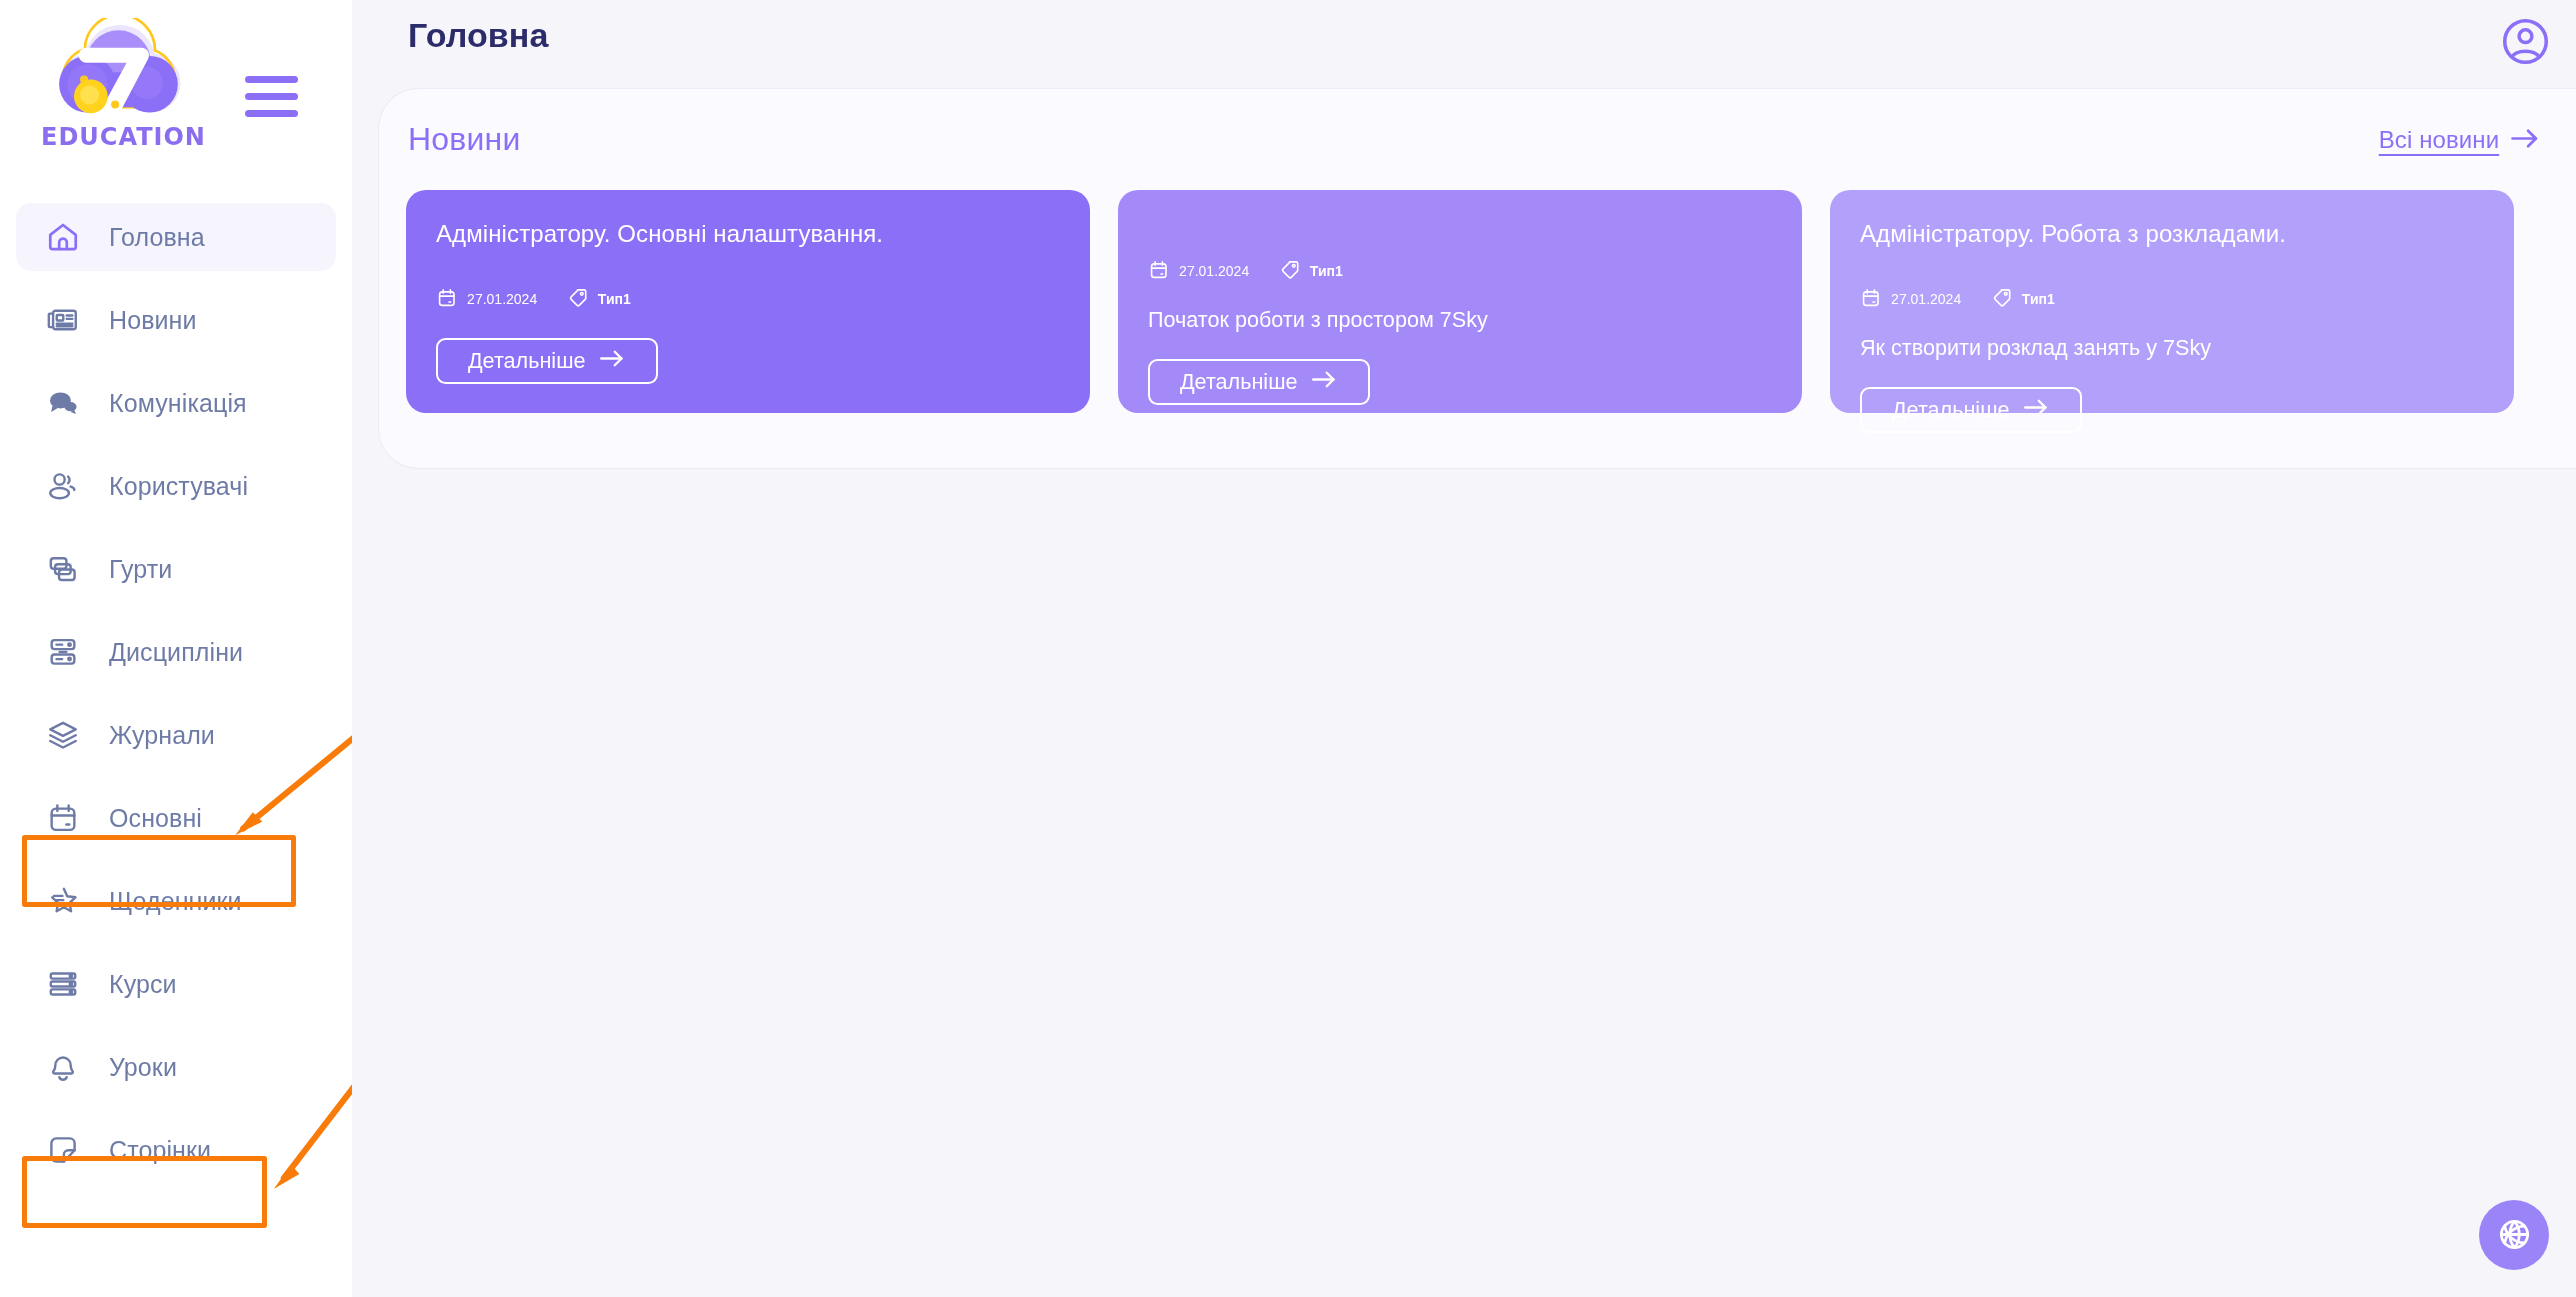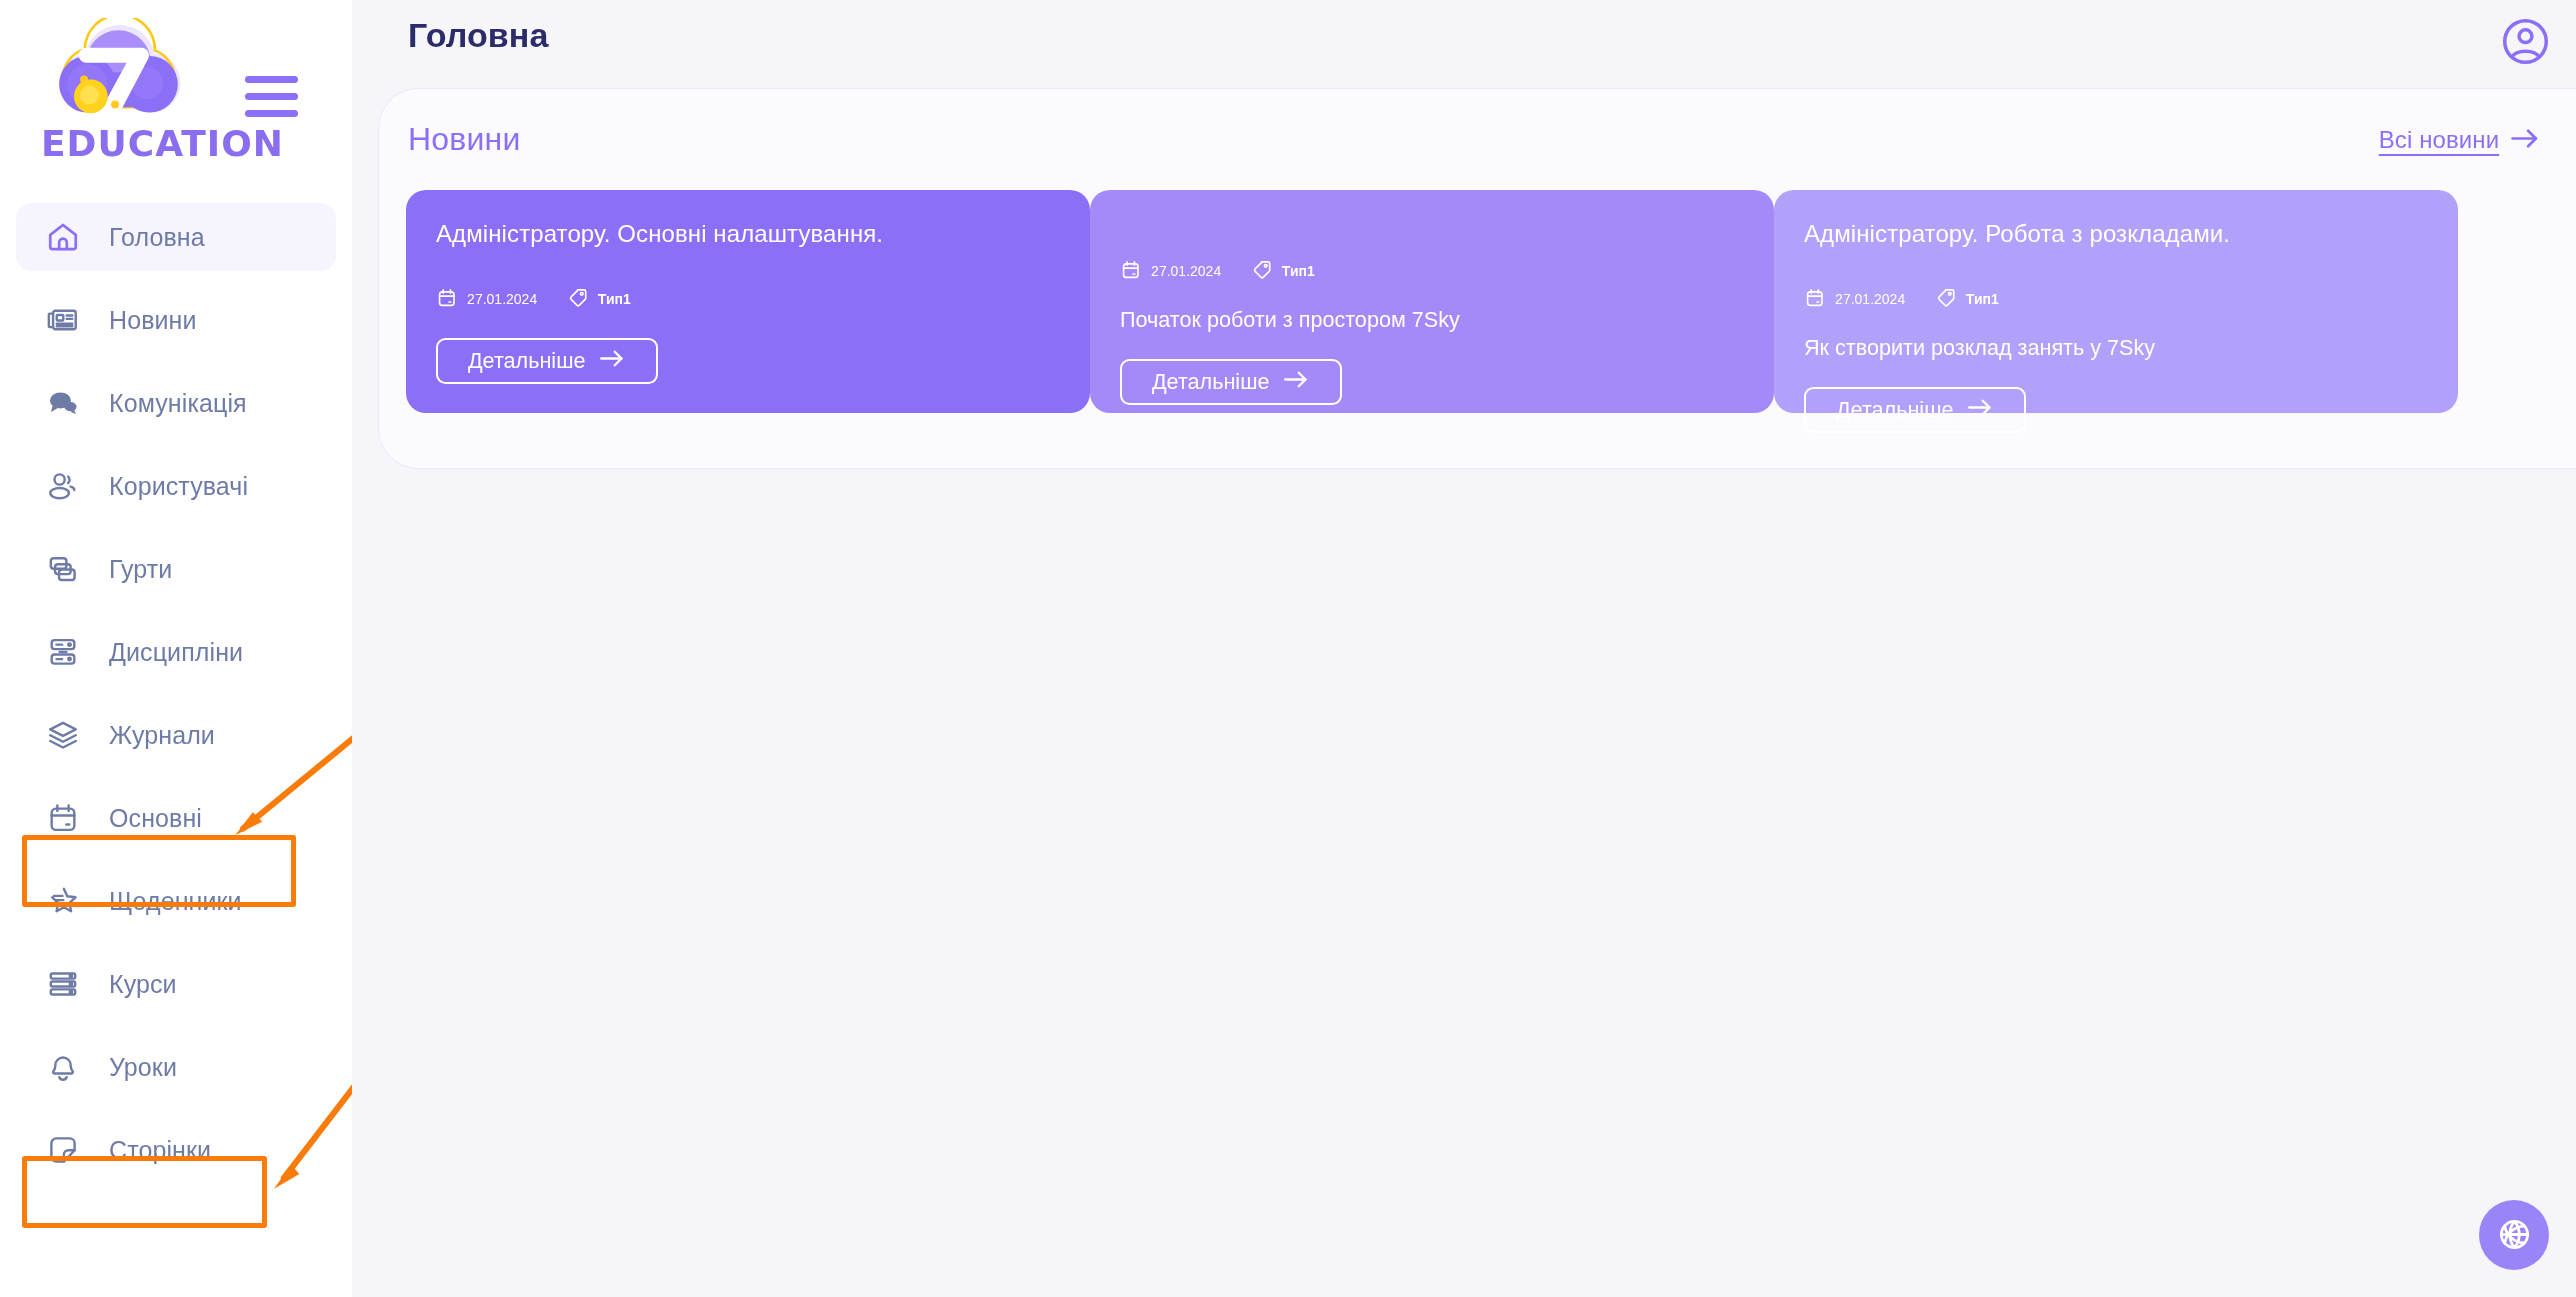--- a/index.html
+++ b/index.html
@@ -46,21 +46,21 @@
   }
   .logo-mark {
     position: relative;
     width: 145px;
     height: 115px;
     margin: 0 auto;
   }
   .logo-text {
     font-family: "DejaVu Sans", sans-serif;
     font-weight: bold;
-    font-size: 36px;
+    font-size: 24px;
     letter-spacing: 1px;
     color: #8b6df0;
     margin-top: -9.5px;
   }
 
   .hamburger {
     position: absolute;
     left: 245px;
     top: 76px;
     width: 53px;
@@ -194,20 +194,21 @@
     text-underline-offset: 6px;
     letter-spacing: 0.1px;
   }
 
   .cards-row {
     position: absolute;
     left: 27px;
     top: 101px;
     right: 0;
     display: flex;
+    gap: 28px;
   }
   .news-card {
     flex: 0 0 684px;
     width: 684px;
     height: 223px;
     border-radius: 20px;
     padding: 30px 30px 0 30px;
     position: relative;
     color: #ffffff;
   }

